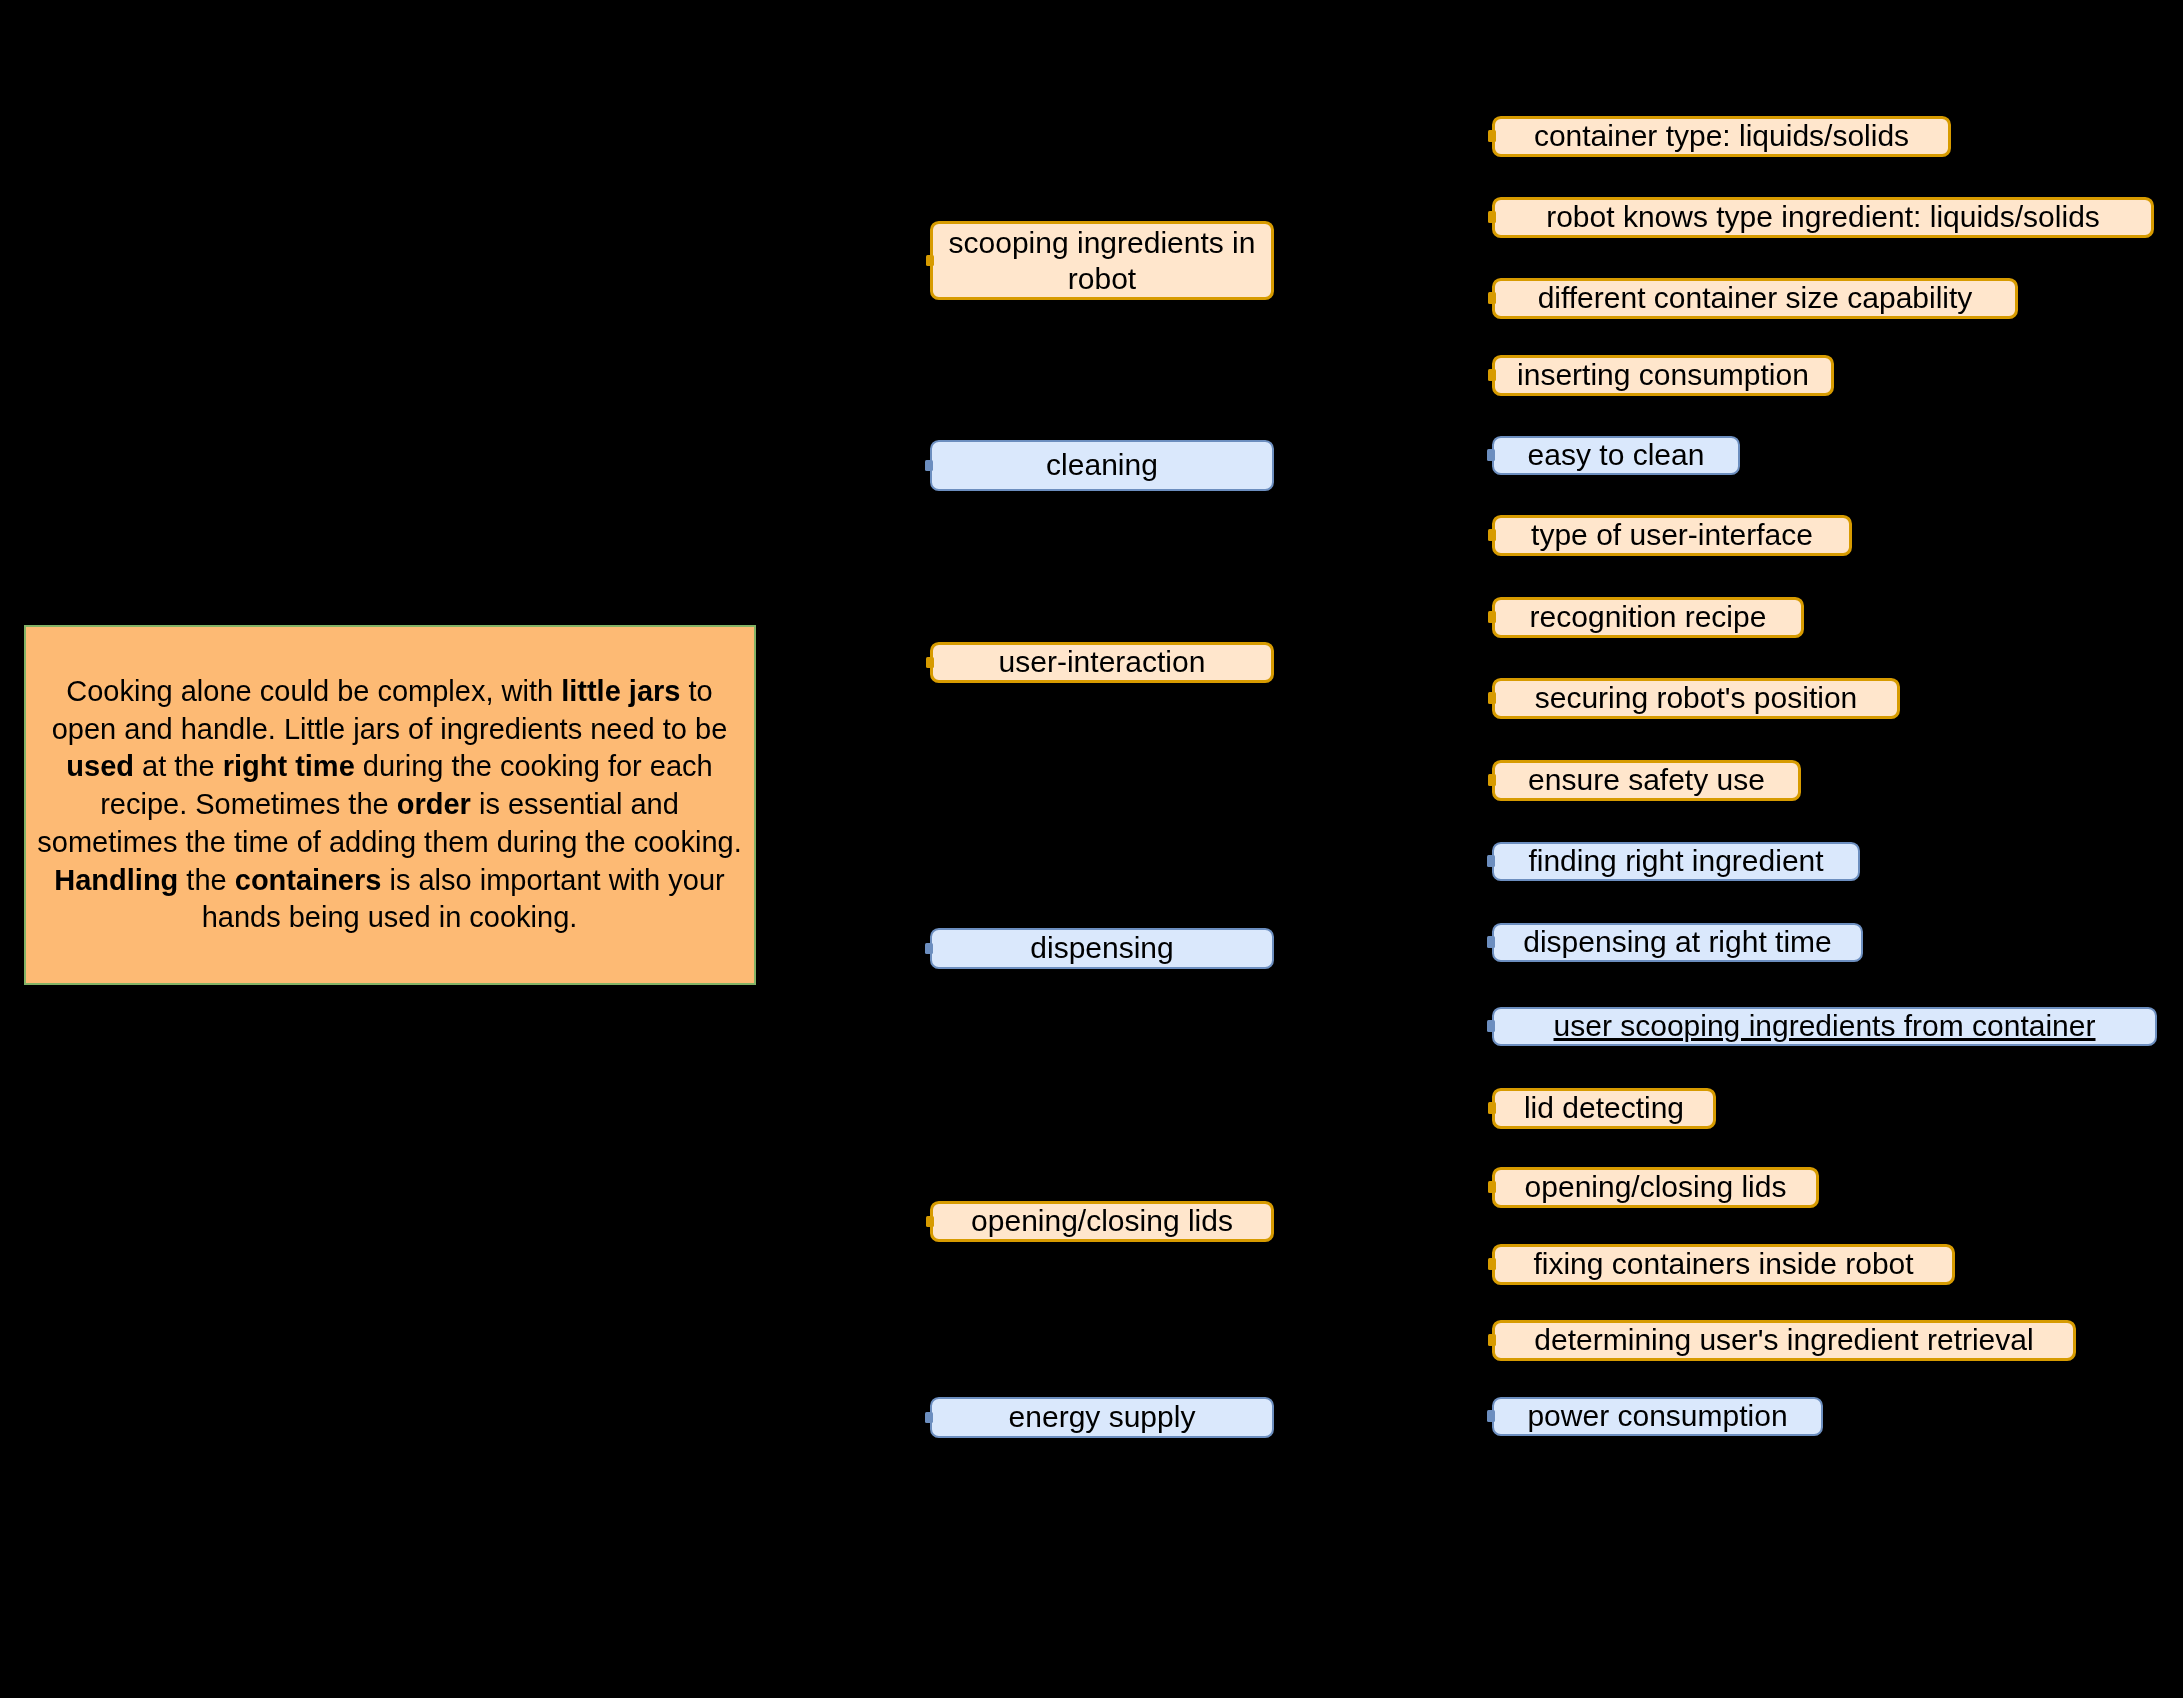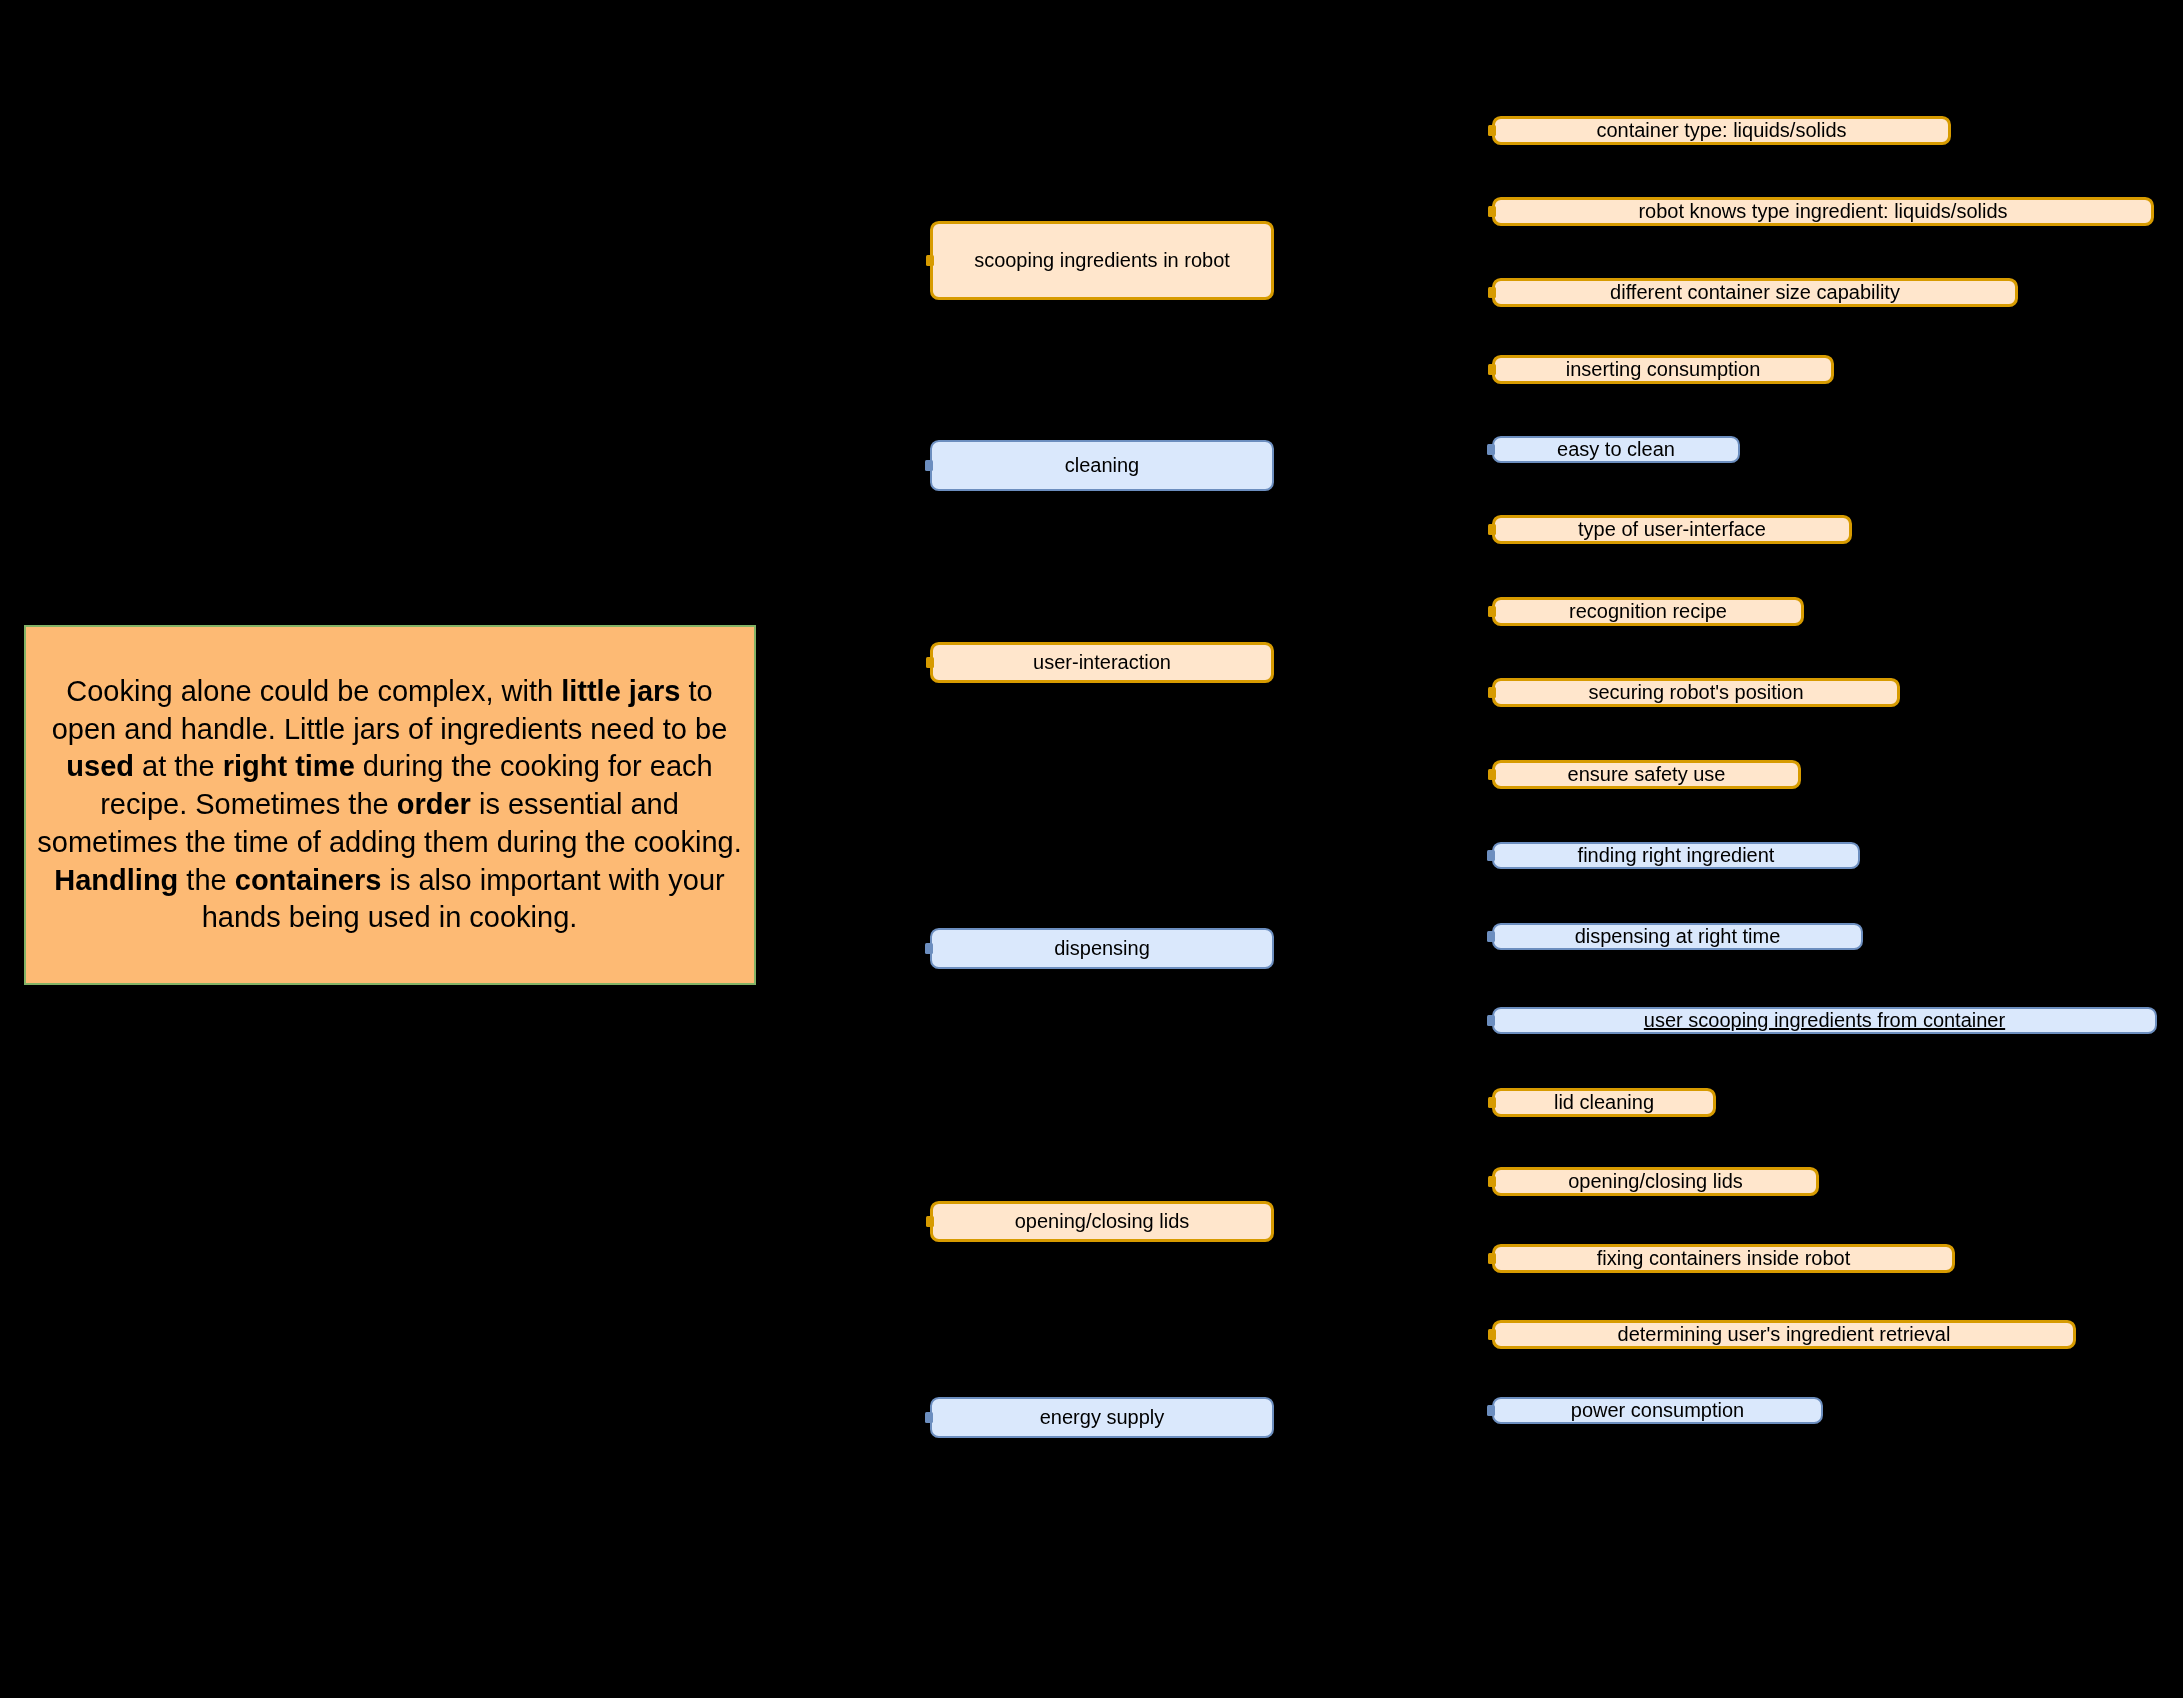--- a/index.html
+++ b/index.html
@@ -27,21 +27,21 @@
     font-family:"Liberation Sans",sans-serif;
   }
   .note b{font-weight:bold;}
 
   
   .node{
     position:absolute;
     box-sizing:border-box;
     display:flex; align-items:center; justify-content:center;
     border-radius:8.8px;
-    font-size:20px;
+    font-size:30px;
     color:#000;
     white-space:nowrap;
     padding:0 13.2px;
     line-height:1.15;
   }
   .node.orange{ background:#ffe6cc; border:3.7px solid #d79b00; }
   .node.blue  { background:#dae8fc; border:2.9px solid #6c8ebf; }
 
   .node .txt{display:block;text-align:center;}
   .node.two-line{white-space:normal;}
@@ -142,21 +142,21 @@
       <div class="node blue right" style="top: 923px; width: 371px;">
         <span class="stub"></span>
         <span class="txt">dispensing at right time</span>
       </div>
       <div class="node blue right" style="top: 1007px; width: 665px; text-decoration: underline;">
         <span class="stub"></span>
         <span class="txt">user scooping ingredients from container</span>
       </div>
       <div class="node orange right" style="top: 1088px; width: 224px;">
         <span class="stub"></span>
-        <span class="txt">lid cleaning</span>
+        <span class="txt">lid detecting</span>
       </div>
       <div class="node orange right" style="top: 1167px; width: 327px;">
         <span class="stub"></span>
         <span class="txt">opening/closing lids</span>
       </div>
       <div class="node orange right" style="top: 1244px; width: 463px;">
         <span class="stub"></span>
         <span class="txt">fixing containers inside robot</span>
       </div>
       <div class="node orange right" style="top: 1320px; width: 584px;">

